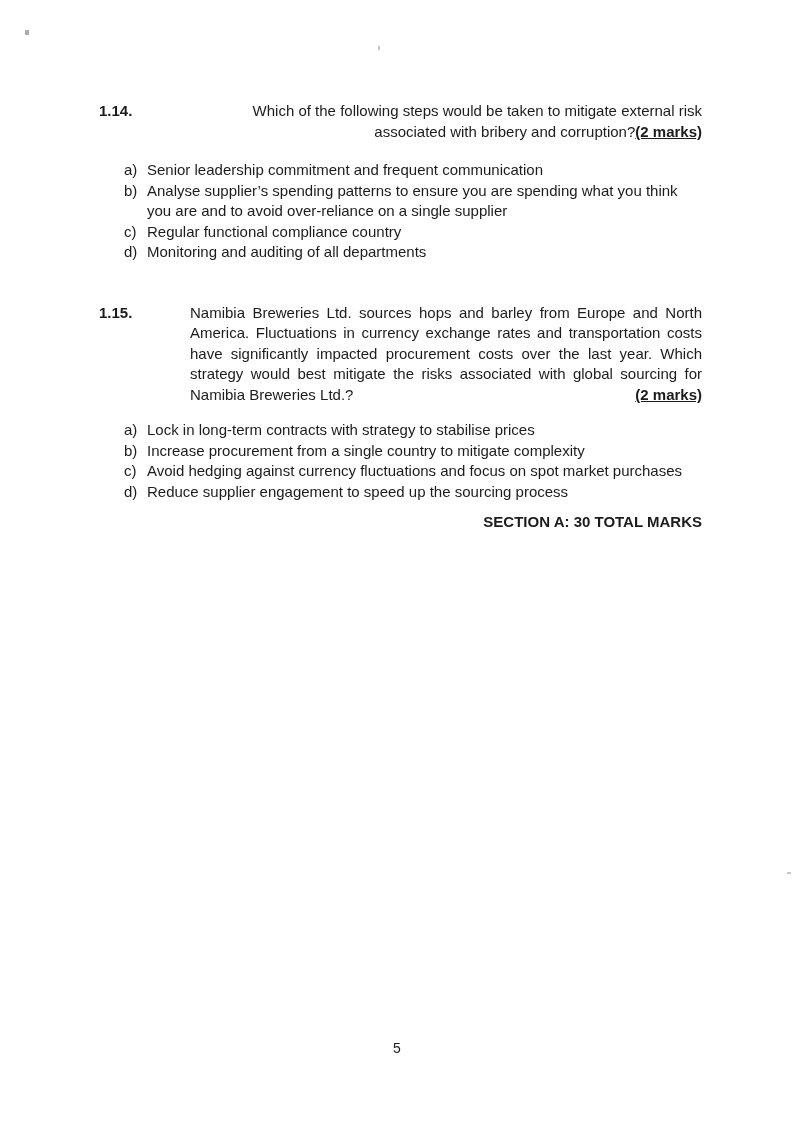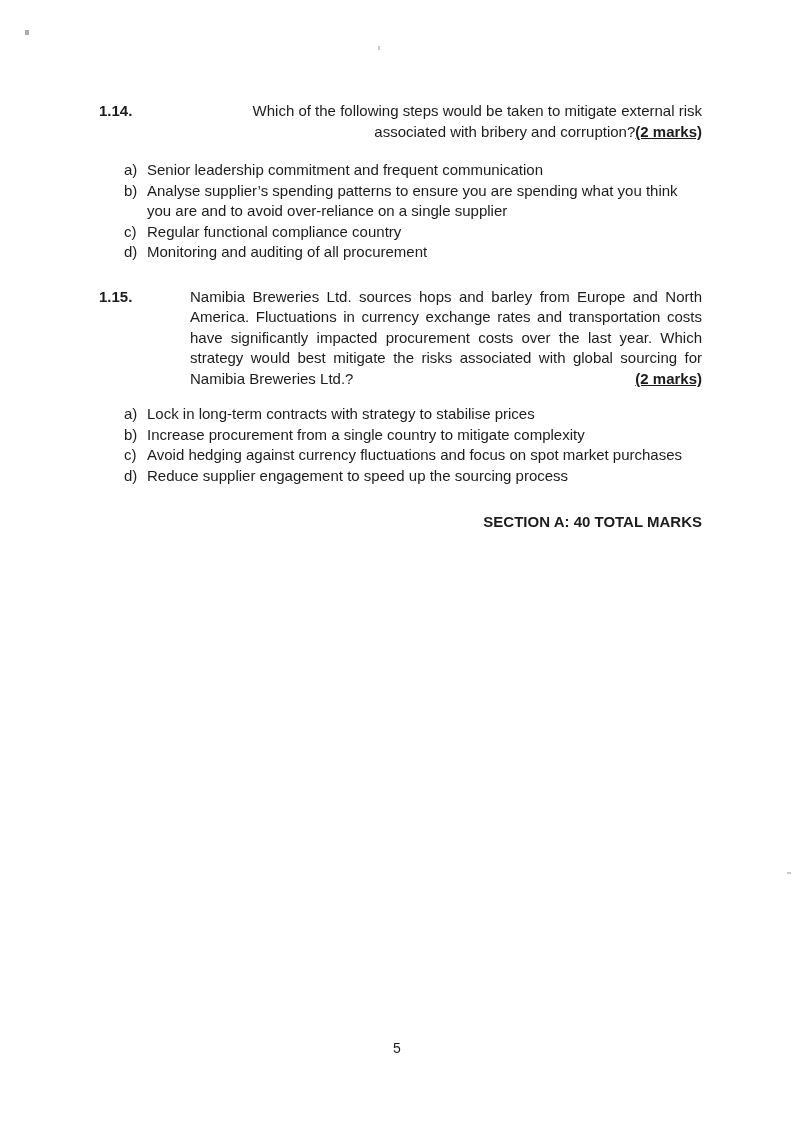--- a/index.html
+++ b/index.html
@@ -45,21 +45,21 @@
     font-weight: bold;
     text-decoration: underline;
   }
   .options {
     display: grid;
     grid-template-columns: 23px 1fr;
     margin-left: 25px;
   }
   .options-q1 { margin-top: 18px; }
   .options-q2 { margin-top: 15px; }
-  .question-2 { margin-top: 24px; }
+  .question-2 { margin-top: 40px; }
   .option-label, .option-text {
     display: block;
   }
   .section-total {
     position: absolute;
     left: 99px;
     top: 512px;
     width: 603px;
     text-align: right;
     font-weight: bold;
@@ -104,21 +104,21 @@
     </div>
 
     <div class="options options-q1">
       <span class="option-label">a)</span>
       <span class="option-text">Senior leadership commitment and frequent communication</span>
       <span class="option-label">b)</span>
       <span class="option-text">Analyse supplier’s spending patterns to ensure you are spending what you think you are and to avoid over-reliance on a single supplier</span>
       <span class="option-label">c)</span>
       <span class="option-text">Regular functional compliance country</span>
       <span class="option-label">d)</span>
-      <span class="option-text">Monitoring and auditing of all procurement</span>
+      <span class="option-text">Monitoring and auditing of all departments</span>
     </div>
 
     <div class="question question-2 q-justify">
       <div class="question-number">1.15.</div>
       <div class="question-body">
         <p>
           <span>Namibia Breweries Ltd. sources hops and barley from Europe and North America. Fluctuations in currency exchange rates and transportation costs have significantly impacted procurement costs over the last year. Which strategy would best mitigate the risks associated with global sourcing for Namibia Breweries Ltd.?</span>
           <span class="marks">(2 marks)</span>
         </p>
       </div>
@@ -130,17 +130,17 @@
       <span class="option-label">b)</span>
       <span class="option-text">Increase procurement from a single country to mitigate complexity</span>
       <span class="option-label">c)</span>
       <span class="option-text">Avoid hedging against currency fluctuations and focus on spot market purchases</span>
       <span class="option-label">d)</span>
       <span class="option-text">Reduce supplier engagement to speed up the sourcing process</span>
     </div>
 
   </div>
 
-  <div class="section-total">SECTION A: 40 TOTAL MARKS</div>
+  <div class="section-total">SECTION A: 30 TOTAL MARKS</div>
 
   <div class="page-number">5</div>
 
 </div>
 
 </body></html>

